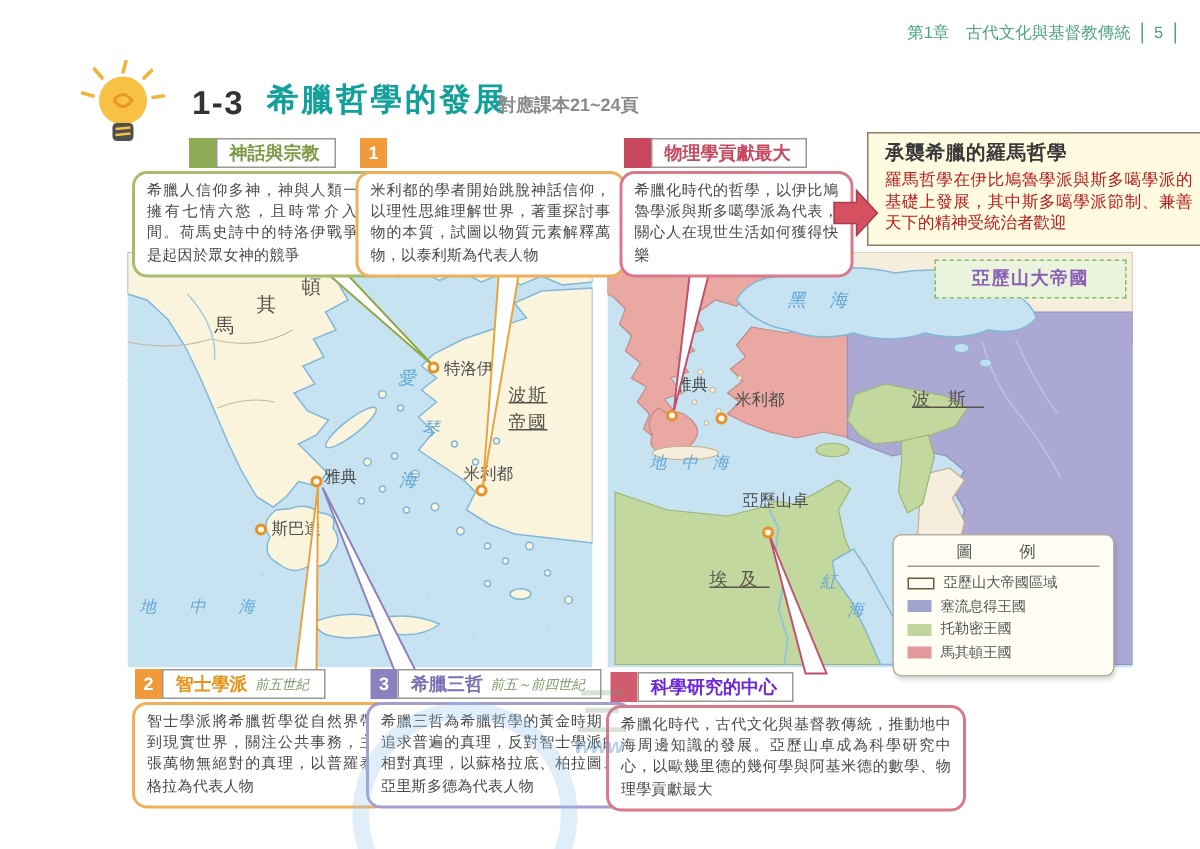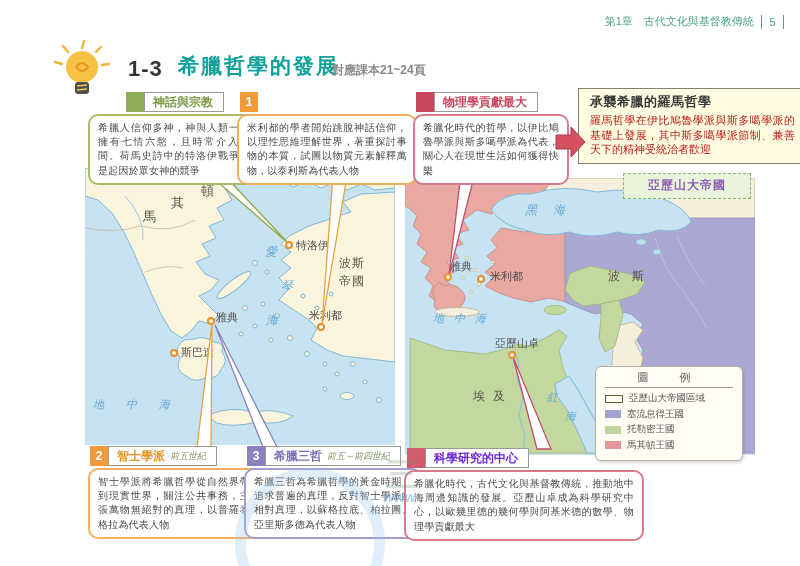--- a/index.html
+++ b/index.html
@@ -37,21 +37,21 @@
   
   .alex{left:623px;top:173px;width:114px;background:#eaf3dc;border:1.5px dashed #85bd6c;
         padding:3px 6px 4px 6px;z-index:5;}
   .alex .t{font-size:12px;font-weight:bold;color:#8b5fb6;text-align:center;letter-spacing:1px;}
   .alex .b{font-size:10px;color:#4a4a4a;line-height:1.4;text-align:justify;}
 
   
   .mapbox{z-index:1;}
   .city{position:absolute;font-size:11px;color:#4d4d4d;white-space:nowrap;z-index:2;}
   .sea{position:absolute;font-style:italic;color:#63a7d8;font-size:11px;white-space:nowrap;z-index:2;}
-  .region{position:absolute;color:#57534b;font-size:12px;white-space:nowrap;z-index:2;}
+  .region{position:absolute;color:#57534b;font-size:12px;white-space:nowrap;z-index:2;text-decoration:underline;}
   .ch{position:absolute;font-size:13px;color:#57534b;z-index:2;}
   .ch.blue{color:#63a7d8;font-style:italic;font-size:12px;}
 
   
   .legend{position:absolute;left:190px;top:188px;width:148px;background:#fffdf4;
           border:1px solid #b5b0a2;border-radius:6px;box-shadow:1px 2px 3px rgba(0,0,0,.15);
           padding:3px 9px 6px 9px;z-index:3;box-sizing:border-box;}
   .legend .lt{text-align:center;font-size:11px;color:#555;font-weight:normal;letter-spacing:10px;
               border-bottom:1px solid #999;padding-bottom:2px;margin-bottom:4px;}
   .legend .row{display:flex;align-items:center;gap:6px;font-size:9.5px;color:#555;margin:2.5px 0;}
@@ -161,21 +161,21 @@
   <span class="ch blue" style="left:196px;top:110px;">琴</span>
   <span class="ch blue" style="left:181px;top:144px;">海</span>
   <span class="city" style="left:211px;top:70px;">特洛伊</span>
   <span class="region" style="left:254px;top:86px;width:30px;white-space:normal;line-height:1.5;letter-spacing:1px;">波斯帝國</span>
   <span class="city" style="left:131px;top:142px;">雅典</span>
   <span class="city" style="left:96px;top:177px;">斯巴達</span>
   <span class="city" style="left:224px;top:140px;">米利都</span>
   <span class="sea" style="left:8px;top:229px;letter-spacing:22px;">地中海</span>
 </div>
 
-<div class="abs mapbox" style="left:405px;top:178px;width:292px;height:277px;">
+<div class="abs mapbox" style="left:405px;top:168px;width:292px;height:277px;">
   <svg width="350" height="277" viewBox="0 0 350 277">
     <rect width="350" height="277" fill="#c7e3f1"></rect>
 
     <path d="M78,0 L350,0 L350,62 L330,64 L310,56 L294,48 L278,38 L262,30 L244,24 L226,28 L208,20 L190,16 L172,20 L154,14 L136,18 L118,14 L100,20 L86,14 Z" fill="#f6eedc" stroke="#c2b089" stroke-width=".8"></path>
 
     <path d="M0,0 L148,0 L140,12 L124,18 L112,30 L98,28 L86,36 L72,32 L58,42 L64,52 L50,56 L58,66 L46,70 L54,80 L42,84 L50,94 L38,98 L46,108 L36,112 L42,120 L34,126 L24,118 L28,108 L20,100 L26,90 L16,84 L22,74 L12,66 L16,56 L8,48 L12,38 L4,30 L0,28 Z" fill="#e9a8a2" stroke="#c08a8a" stroke-width=".8"></path>
     <path d="M34,104 Q24,112 30,122 Q26,132 38,134 Q50,138 56,128 Q64,120 56,112 Q48,104 40,108 Z" fill="#e9a8a2" stroke="#c08a8a" stroke-width=".8"></path>
 
     <path d="M96,50 L120,54 L140,50 L162,54 L162,124 L144,120 L126,124 L108,120 L92,114 L80,108 L88,100 L80,94 L90,86 L82,78 L92,70 L86,62 Z" fill="#e9a8a2" stroke="#c08a8a" stroke-width=".8"></path>
 

